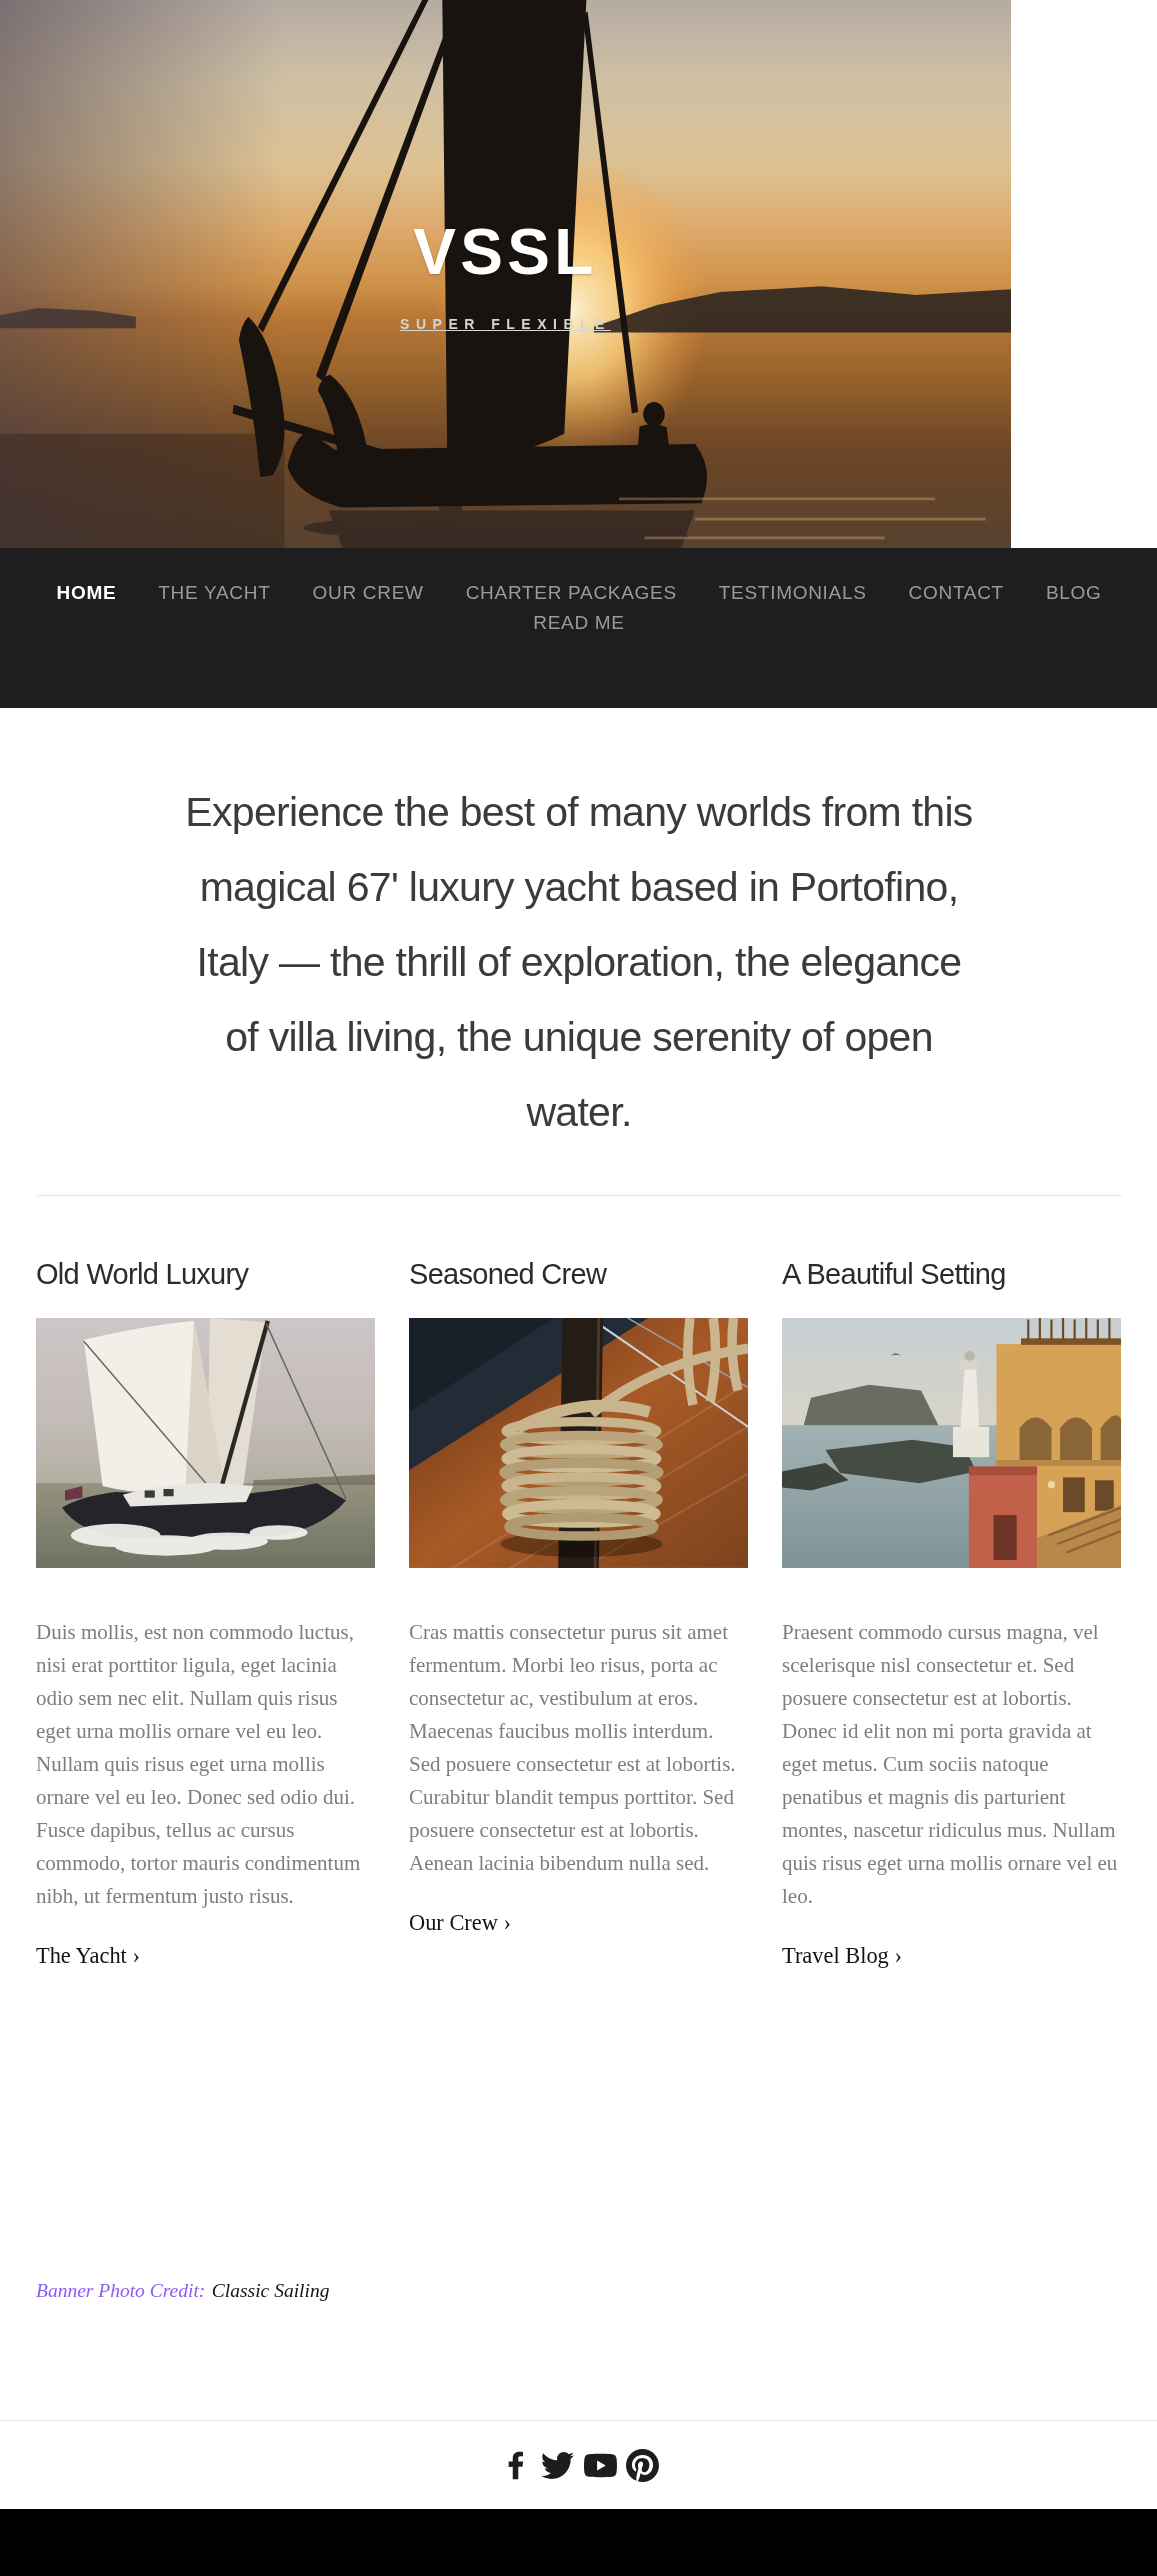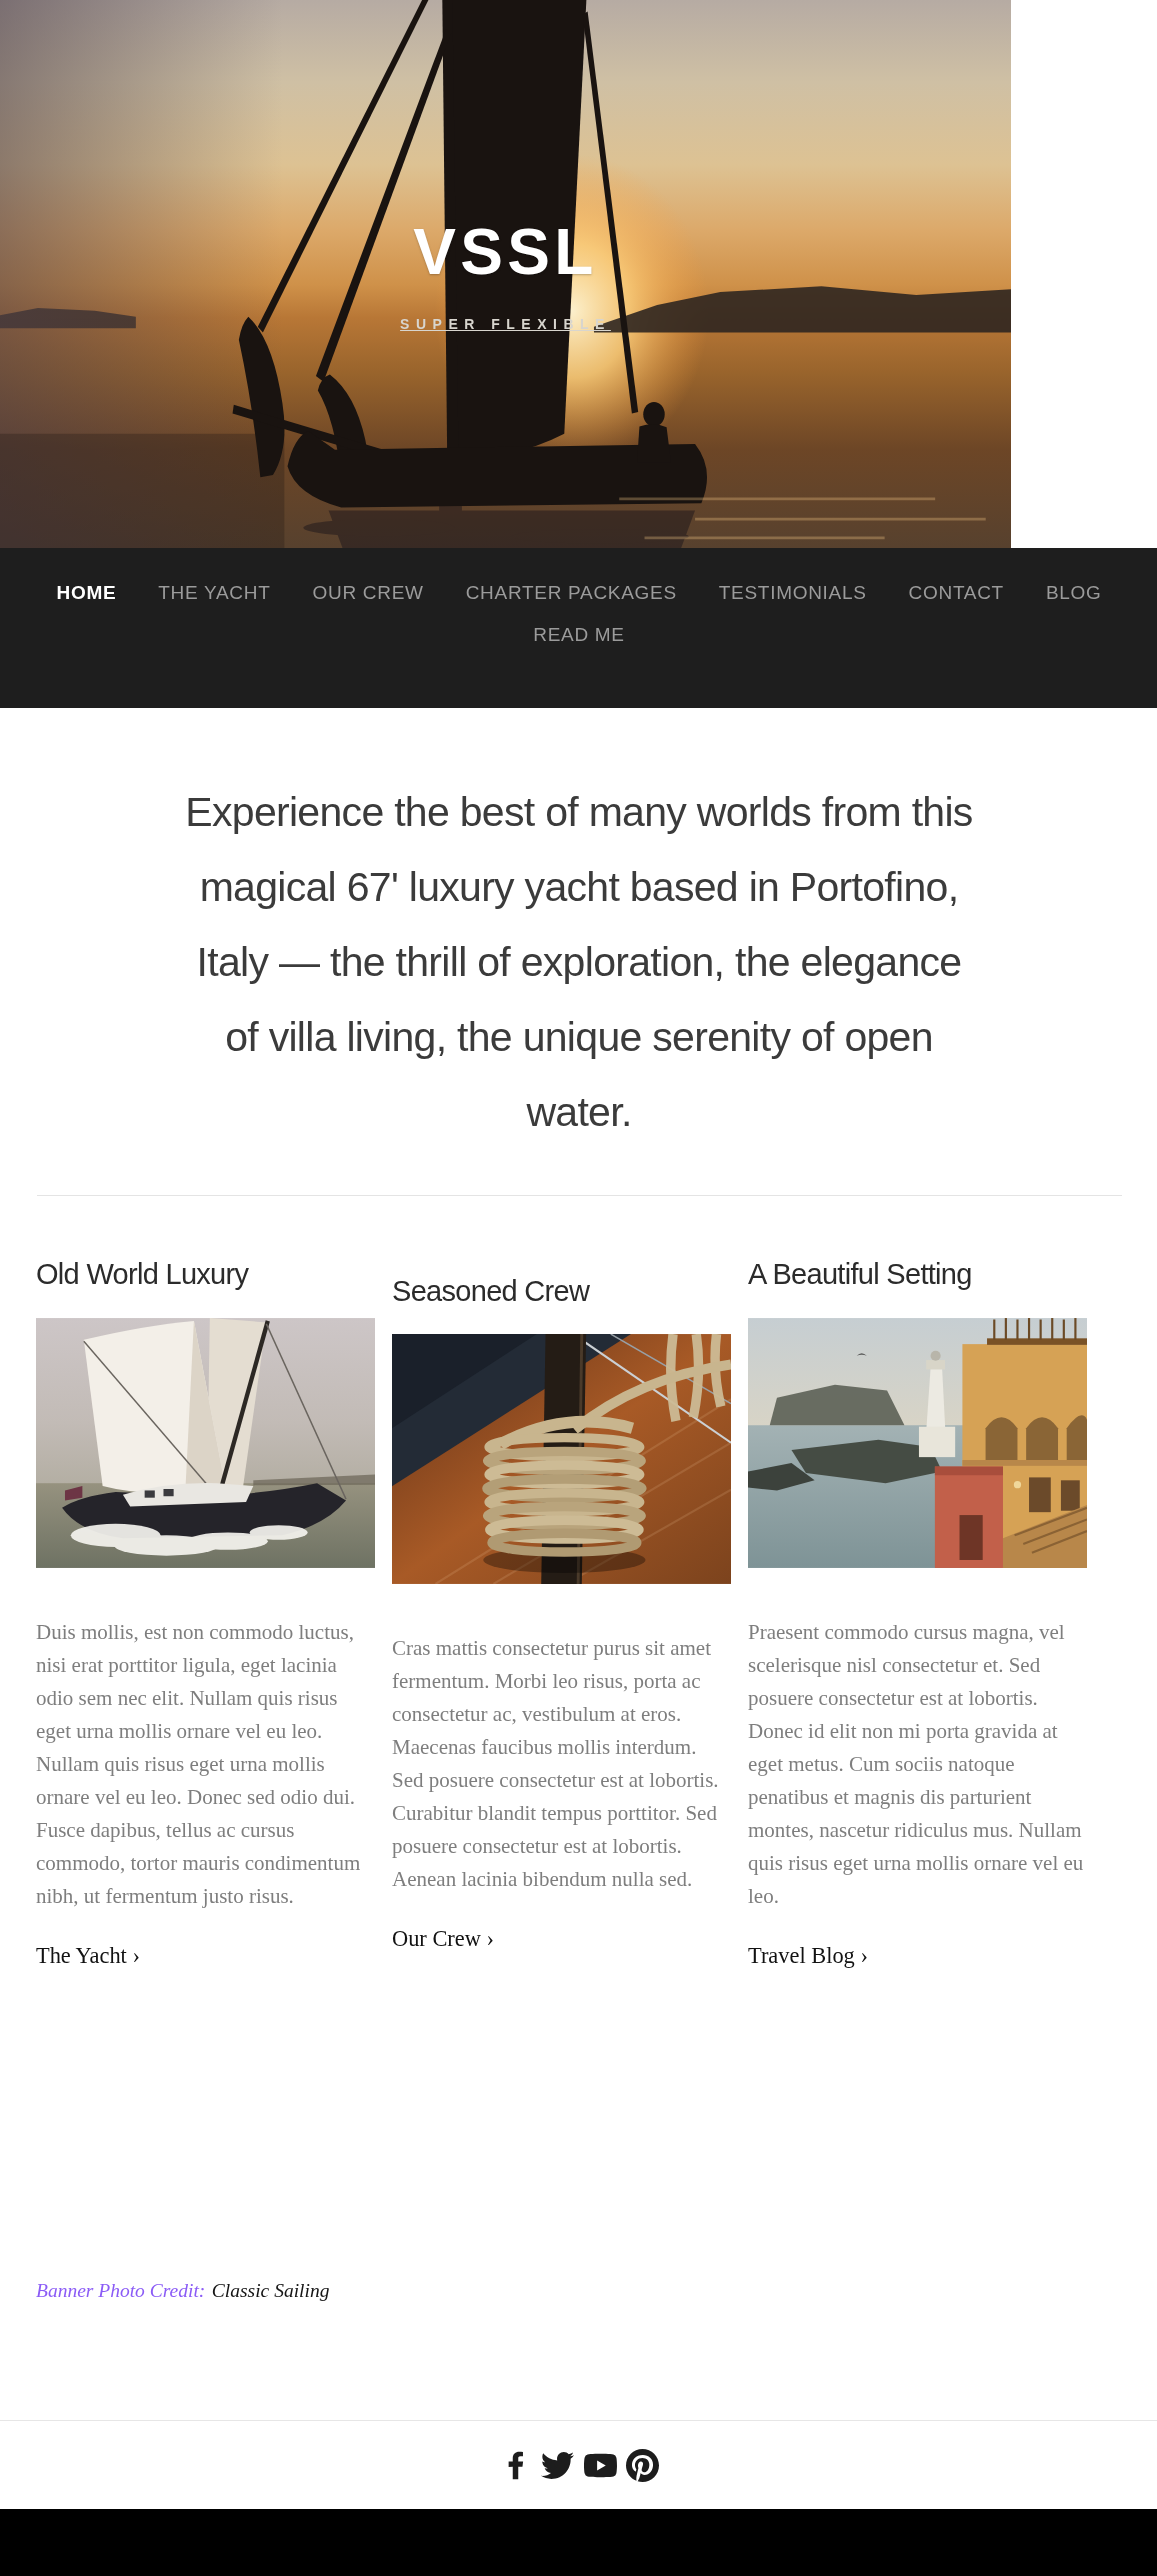--- a/index.html
+++ b/index.html
@@ -10,32 +10,32 @@
   .hero { position:relative; width:1011px; height:548px; overflow:hidden; background:#6b5747; }
   .hero > svg { position:absolute; left:0; top:0; width:100%; height:100%; display:block; }
   .logo-wrap { position:absolute; top:220px; left:0; width:100%; text-align:center; }
   .logo { font-size:64px; font-weight:bold; color:#ffffff; letter-spacing:4.3px; line-height:1;
           text-shadow:0 0.7px 2.2px rgba(0,0,0,.25); }
   .tagline { margin-top:32px; font-size:14px; letter-spacing:6.5px; color:#d8d5ce; font-weight:bold;text-decoration:underline; }
 
   
   nav { background:#1e1e1e; height:160px; padding-top:33px; }
   .nav-row { display:flex; justify-content:center; gap:42px; line-height:24.6px; }
-  .nav-row + .nav-row { margin-top:17px; }
+  .nav-row + .nav-row { margin-top:5px; }
   .nav-item { color:#9b9b9b; font-size:19px; letter-spacing:0.7px; cursor:pointer; text-decoration:none; }
   .nav-item.active { color:#ffffff; font-weight:bold; }
 
   
   main { position:relative; height:1712px; overflow:hidden; background:#fff; }
   .intro { padding-top:67px; text-align:center; color:#3b3b3b; }
   .intro-line { font-size:41px; font-weight:300; line-height:75px; white-space:nowrap; letter-spacing:-0.7px; }
 
   .divider { border:none; border-top:1.4px solid #e4e4e4; width:1085px; margin:45px auto 0; }
 
-  .cols { display:flex; gap:17px; padding:0 36px; margin-top:61px;align-items:center; }
+  .cols { display:flex; gap:34px; padding:0 36px; margin-top:61px; }
   .col { width:339px; }
   .col h2 { margin:0 0 26px; font-size:29px; font-weight:400; color:#2b2b2b; letter-spacing:-0.7px; line-height:1.2; }
   .col figure { margin:0; width:339px; height:250px; overflow:hidden; }
   .col figure svg { display:block; width:339px; height:250px; }
   .col p { margin:48px 0 0; font-family:"Liberation Serif", serif; font-size:21px; line-height:33px; color:#7e7e7e; }
   .more { display:inline-block; margin-top:30px; font-family:"Liberation Serif", serif; font-size:22.4px;
           color:#121212; text-decoration:none; cursor:pointer; }
 
   .credit { position:absolute; top:1572px; left:36px; font-family:"Liberation Serif", serif;
             font-style:italic; font-size:19.5px; }

